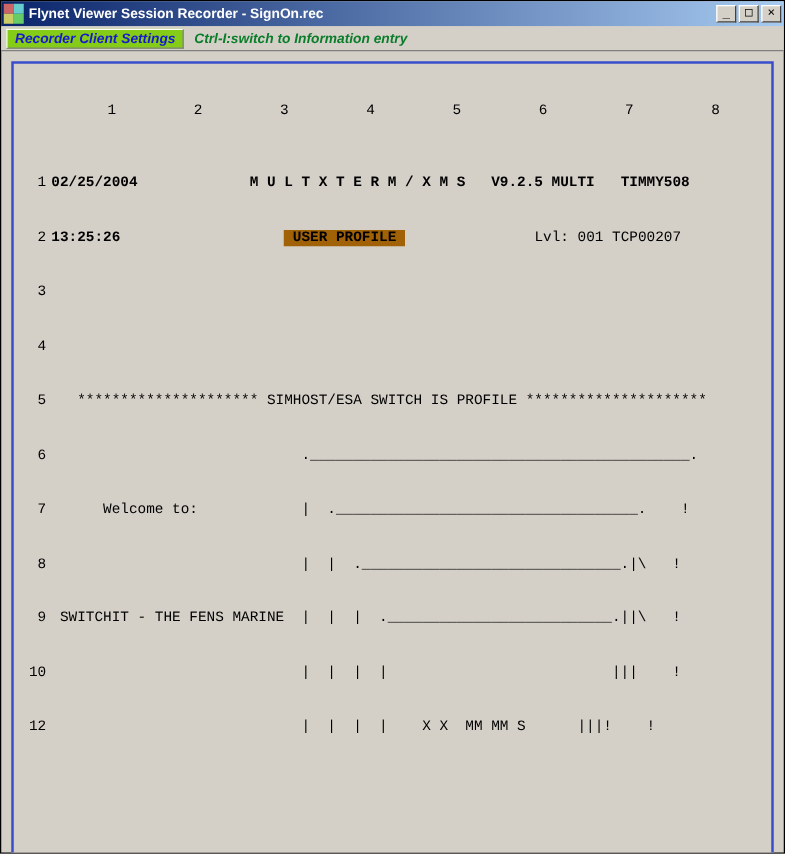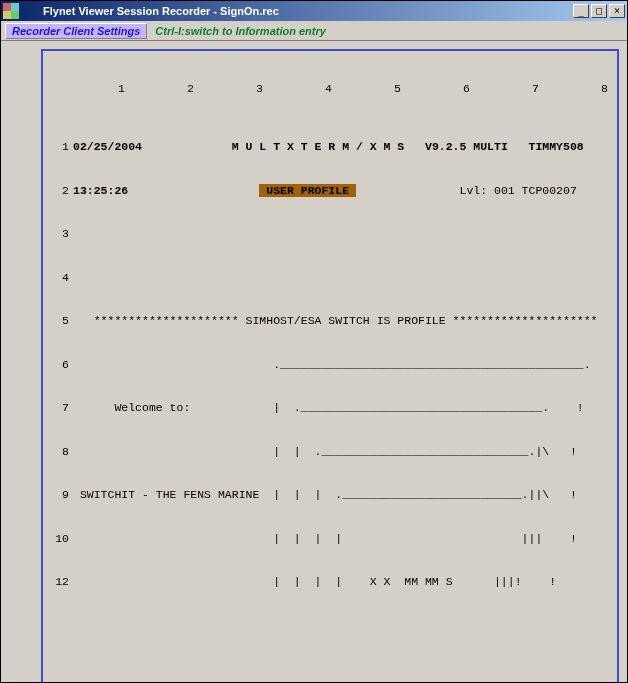--- a/index.html
+++ b/index.html
@@ -34,21 +34,20 @@
   .titlebar .appicon span:nth-child(1){background:#c66;}
   .titlebar .appicon span:nth-child(2){background:#6cc;}
   .titlebar .appicon span:nth-child(3){background:#cc6;}
   .titlebar .appicon span:nth-child(4){background:#6c6;}
   .titlebar .title {
     flex: 1;
     font-weight: bold;
     font-size: 11px;
     white-space: nowrap;
     overflow: hidden;
-    margin-left: 20px;
   }
   .titlebar .winbtn {
     width: 16px; height: 14px;
     background: #d4d0c8;
     border: 1px solid #fff;
     border-right-color: #404040;
     border-bottom-color: #404040;
     margin-left: 2px;
     color: #000;
     font-family: "Marlett", monospace;
@@ -68,39 +67,38 @@
     font-size: 11px;
   }
   .menubar .menu-label {
     color: #1818d0;
     font-style: italic;
     font-weight: bold;
     border: 1px solid #fff;
     border-right-color:#808080;
     border-bottom-color:#808080;
     padding: 1px 6px;
-    background:#c4b5fd;
+    background:#84cc16;
     cursor: default;
   }
   .menubar .hint {
     color: #0a7d2a;
     font-style: italic;
     font-weight: bold;
   }
   .menubar .hint-key {
     color: #0a7d2a;
   }
   
   .content {
     flex: 1;
     display: flex; flex-direction: column;
     padding: 8px;
     gap: 6px;
     overflow: hidden;
-    margin-left: 32px;
   }
   
   .terminal-panel {
     border: 2px solid #3a4ecb;
     background: #d4d0c8;
     padding: 2px 6px 4px 6px;
   }
   .terminal {
     font-family: "Courier New", monospace;
     font-size: 11.5px;

